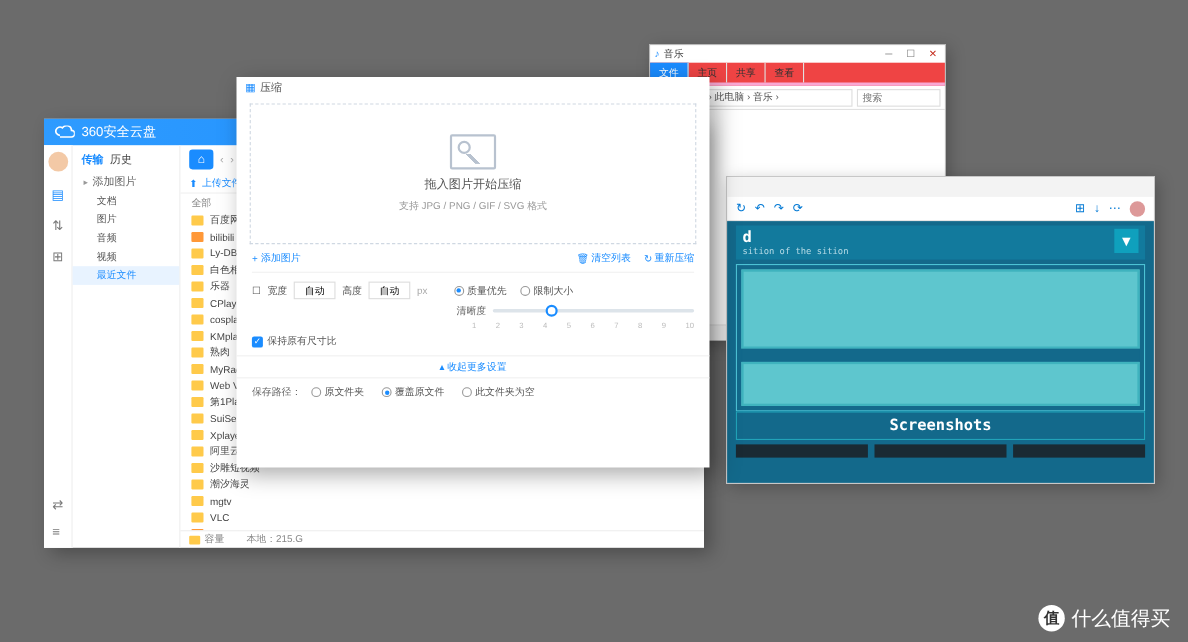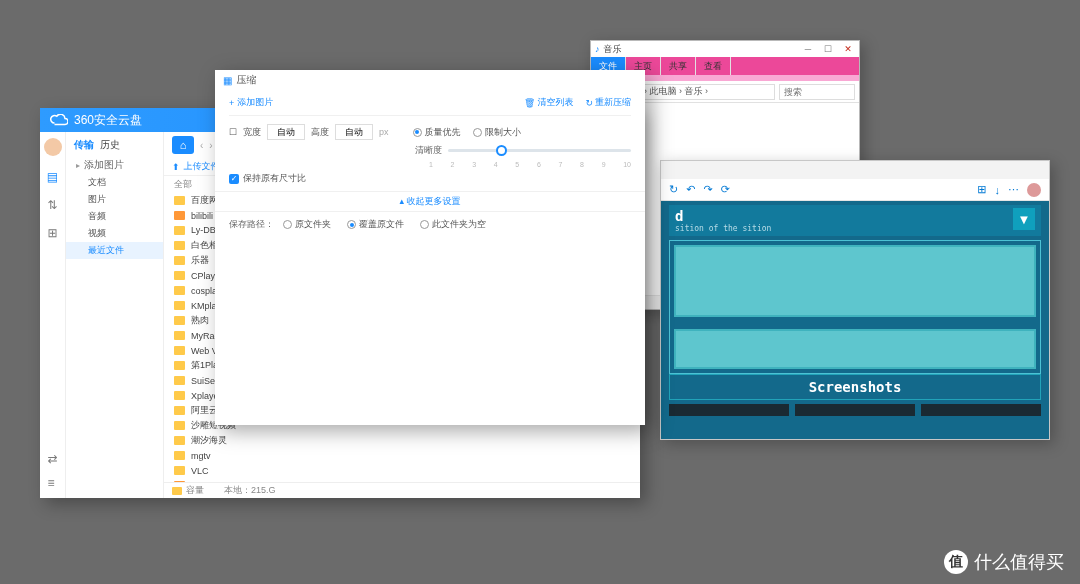--- a/index.html
+++ b/index.html
@@ -52,21 +52,21 @@
   box-shadow: 4px 4px 14px rgba(0,0,0,.25);
   display: flex;
   flex-direction: column;
 }
 .exp-title { height: 16px; display:flex; align-items:center; padding:0 4px; font-size:9px; color:#444; justify-content:space-between;}
 .exp-title-left {display:flex;align-items:center;gap:4px;}
 .musicnote{color:#1a8cff;}
 .win-ctrl { display:flex; gap:6px; color:#777;}
 .win-ctrl span { width:14px; text-align:center; cursor:pointer;}
 .win-ctrl span.close-x{color:#c42b1c;}
-.exp-ribbon { background:#ec4899; border-bottom:6px solid #f9a8d4;}
+.exp-ribbon { background:#ef4444; border-bottom:3px solid #f9a8d4;}
 .exp-tabs {display:flex;height:18px;}
 .exp-tab{padding:0 8px;font-size:9px;display:flex;align-items:center;color:#333;border-right:1px solid #e1e1e1;}
 .exp-tab.active{background:#1a8cff;color:#fff;}
 .exp-addr{height:22px;display:flex;align-items:center;padding:0 4px;gap:4px;border-bottom:1px solid #e1e1e1;}
 .exp-addr .nav-btn{color:#888;font-size:10px;}
 .exp-addr .path{flex:1;border:1px solid #ddd;height:16px;font-size:9px;padding:0 4px;color:#555;display:flex;align-items:center;}
 .exp-addr .search{width:76px;border:1px solid #ddd;height:16px;font-size:9px;color:#aaa;padding:0 4px;}
 .exp-tree{padding:6px 10px;font-size:9px;color:#444;}
 .exp-body{flex:1;display:flex;align-items:center;justify-content:center;color:#888;font-size:9px;}
 .exp-scroll{height:14px;background:#f4f4f4;border-top:1px solid #e5e5e5;position:relative;}
@@ -383,20 +383,27 @@
       </div>
     </div>
   </div>
 </div>
 
 <div class="dialog">
   <div class="dlg-title">
     <span class="ico">▦</span>
     <span>压缩</span>
   </div>
+  <div class="dropzone">
+    <div style="position:relative">
+      <div class="ph"></div>
+    </div>
+    <div class="t1">拖入图片开始压缩</div>
+    <div class="t2">支持 JPG / PNG / GIF / SVG 格式</div>
+  </div>
   <div class="dlg-section">
     <div class="sec-row">
       <span style="display:flex;align-items:center;gap:3px">
           <span>+</span>
           <span>添加图片</span>
         </span>
       <div class="act">
         <span>
             <span>🗑</span>
             <span>清空列表</span>

